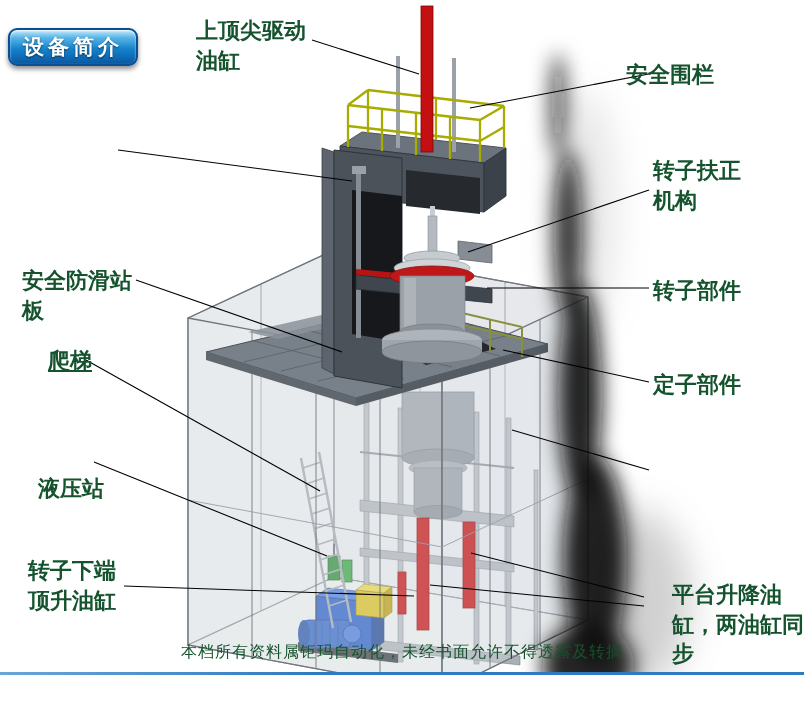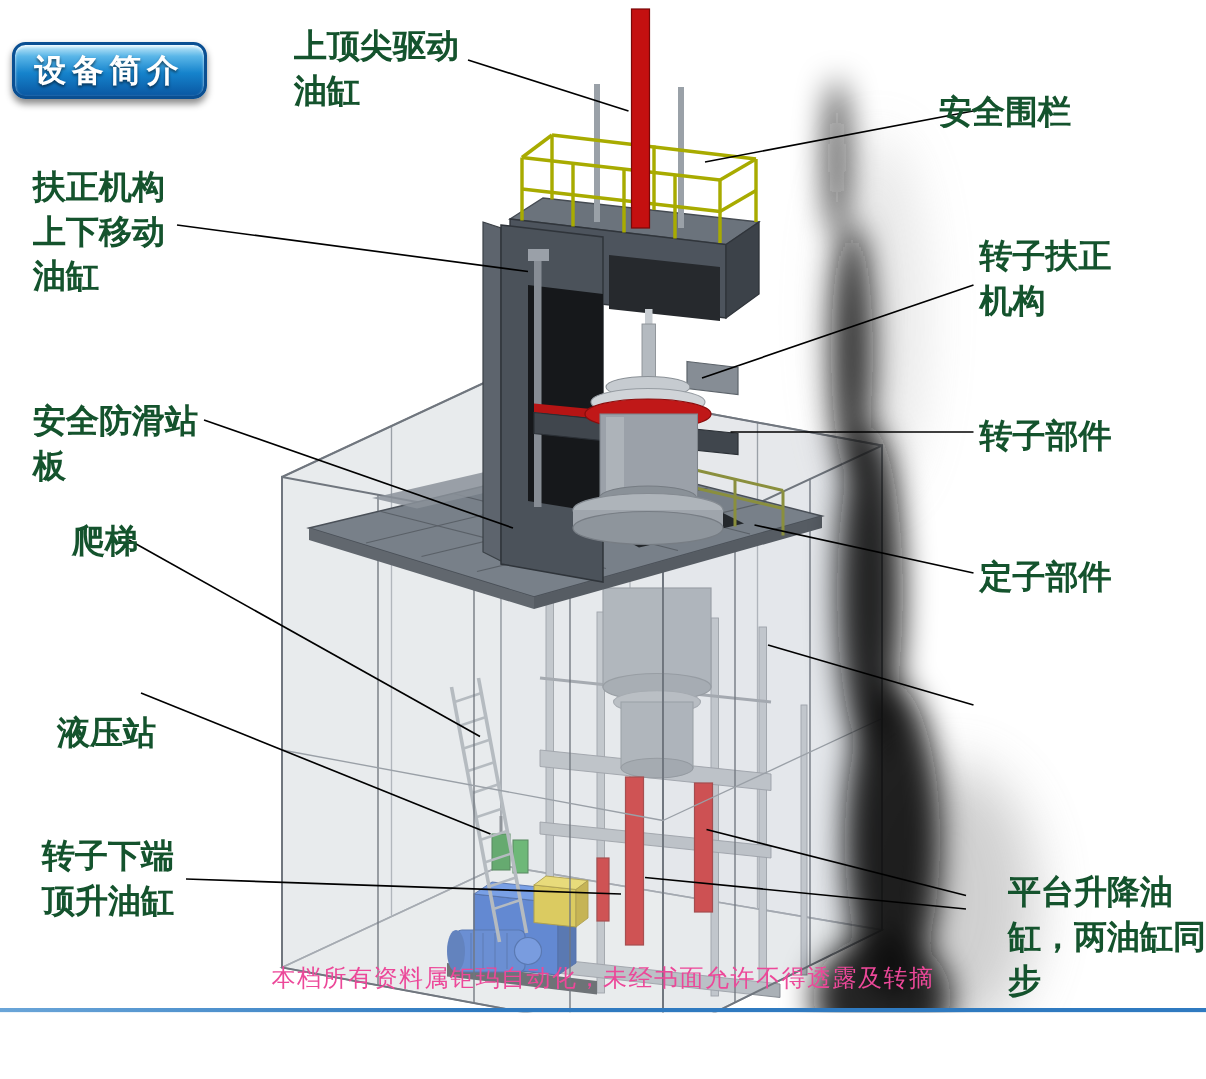--- a/index.html
+++ b/index.html
@@ -19,21 +19,21 @@
   .title-badge span{
     color:#ffffff; font-size:21px; font-weight:bold; letter-spacing:4px;
     text-shadow:0 1px 2px rgba(0,0,0,.55);
   }
   .lbl{
     position:absolute; font-size:22px; font-weight:bold; color:#14532d;
     line-height:1.35; word-break:break-all;
   }
   .footer{
     position:absolute; left:0; right:0; bottom:12px; text-align:center;
-    font-size:16px; color:#ec4899; letter-spacing:1px;
+    font-size:16px; color:#14532d; letter-spacing:1px;
   }
   .bottom-rule{
     position:absolute; left:0; right:0; bottom:0; height:3px;
     background:linear-gradient(90deg,#6aa5d8,#2f7ac0 40%,#2f7ac0);
   }
 </style>
 </head>
 <body>
 
 <div class="canvas">
@@ -242,25 +242,24 @@
       <line x1="644" y1="606" x2="430" y2="585"></line>
     </g>
   </svg>
 
   <div class="title-badge">
     <span>设备简介</span>
   </div>
 
   <div class="lbl" style="left:196px; top:16px; width:118px;">上顶尖驱动油缸</div>
   <div class="lbl" style="left:626px; top:60px; width:140px;">安全围栏</div>
-  <div class="lbl" style="left:22px; top:110px; width:96px;">扶正机构上下移动油缸</div>
   <div class="lbl" style="left:653px; top:156px; width:96px;">转子扶正机构</div>
   <div class="lbl" style="left:22px; top:266px; width:130px;">安全防滑站板</div>
   <div class="lbl" style="left:653px; top:276px; width:100px;">转子部件</div>
-  <div class="lbl" style="left:48px; top:346px; width:60px;">爬梯</div>
+  <div class="lbl" style="left:48px; top:346px; width:60px;text-decoration:underline;">爬梯</div>
   <div class="lbl" style="left:653px; top:370px; width:100px;">定子部件</div>
   <div class="lbl" style="left:38px; top:474px; width:80px;">液压站</div>
   <div class="lbl" style="left:28px; top:556px; width:96px;">转子下端顶升油缸</div>
   <div class="lbl" style="left:648px; top:580px; width:134px;margin-left:24px;">平台升降油缸，两油缸同步</div>
 
   <div class="footer">本档所有资料属钜玛自动化，未经书面允许不得透露及转摘</div>
   <div class="bottom-rule"></div>
 
 </div>
 

